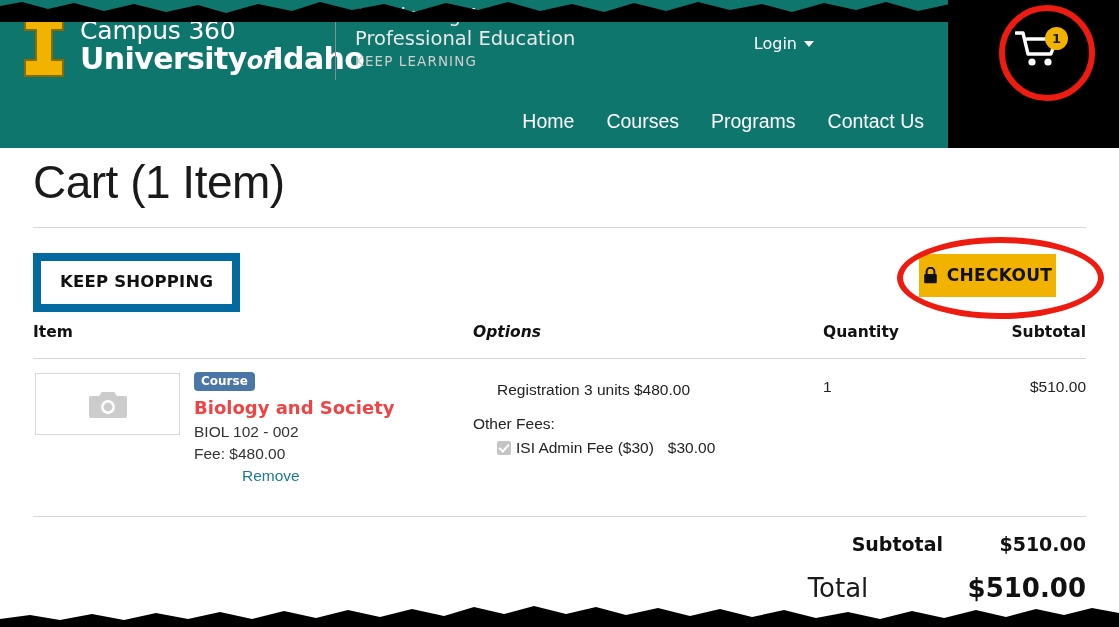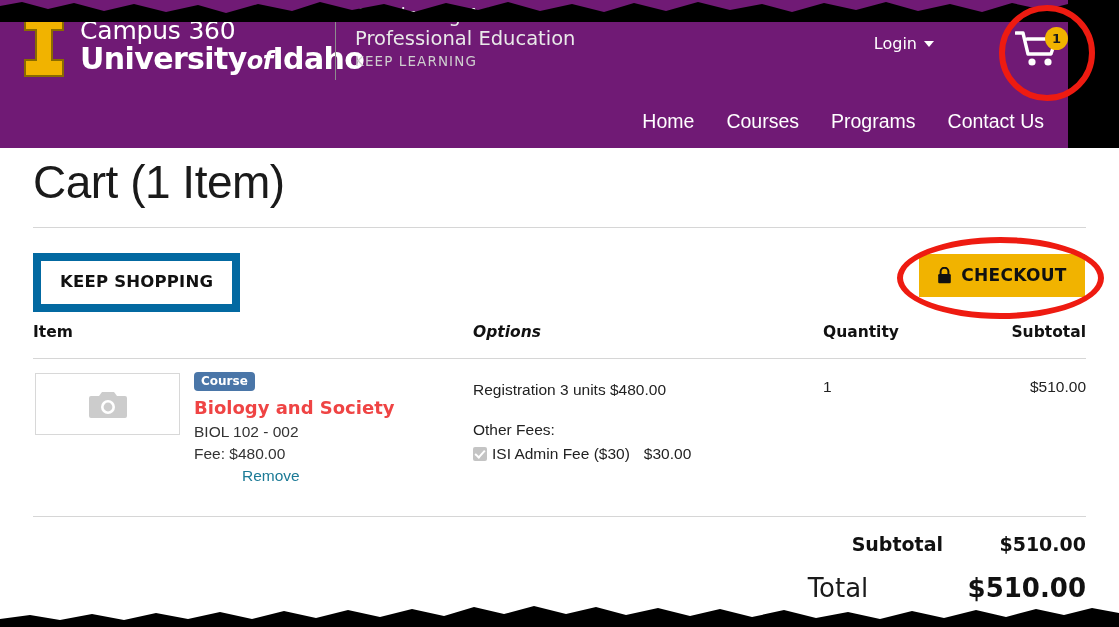--- a/index.html
+++ b/index.html
@@ -33,23 +33,23 @@
     bottom: 0; left: 0;
     width: 1119px; height: 30px;
     z-index: 40;
     pointer-events: none;
   }
 
   
   .site-header {
     position: absolute;
     top: 0; left: 0;
-    width: 1068px;
+    width: 948px;
     height: 148px;
-    background: #701a75;
+    background: #0f766e;
     z-index: 10;
   }
 
   .brand-row {
     position: absolute;
     top: 12px;
     left: 22px;
     display: flex;
     align-items: center;
   }
@@ -225,21 +225,21 @@
     font-weight: bold;
     letter-spacing: 0.2px;
     cursor: pointer;
     line-height: 1;
   }
 
   .btn-checkout {
     position: absolute;
     left: 919px;
     top: 106px;
-    width: 166px;
+    width: 137px;
     padding: 13px 0;
     border: none;
     background: #f1b300;
     color: #111111;
     font-family: "DejaVu Sans", sans-serif;
     font-size: 17px;
     font-weight: bold;
     letter-spacing: 0.3px;
     cursor: pointer;
     display: flex;
@@ -348,24 +348,25 @@
     left: 440px;
     top: 7px;
     width: 330px;
     font-family: "Liberation Sans", sans-serif;
     font-size: 15.5px;
     color: #222222;
   }
   .opt-label { display: block; line-height: 1.5; }
   .opt-sub {
     display: block;
+    margin-left: 24px;
     line-height: 1.5;
     white-space: nowrap;
   }
-  .opt-group-2 { margin-top: 17px; }
+  .opt-group-2 { margin-top: 11px; }
   .opt-checkbox {
     display: inline-block;
     width: 14px; height: 14px;
     background: #c4c4c4;
     border-radius: 2px;
     vertical-align: -2px;
     margin-right: 5px;
     position: relative;
   }
   .opt-checkbox::after {

